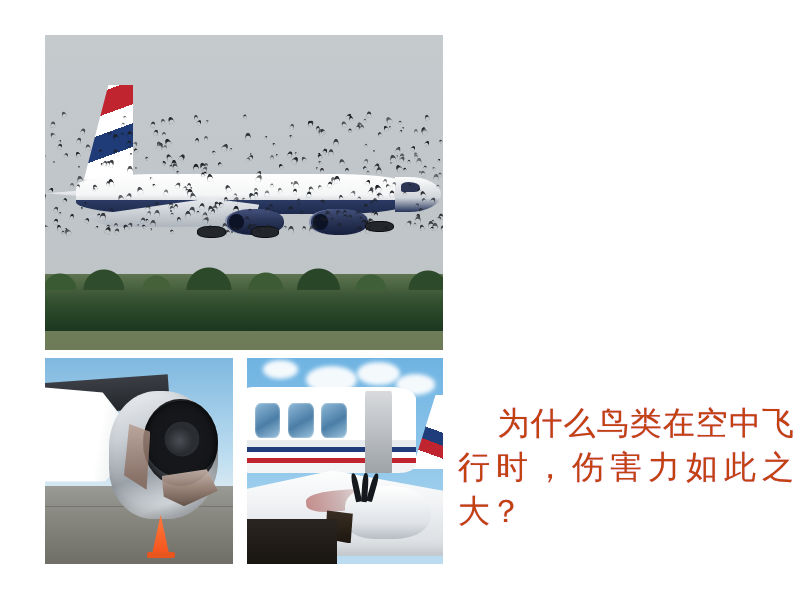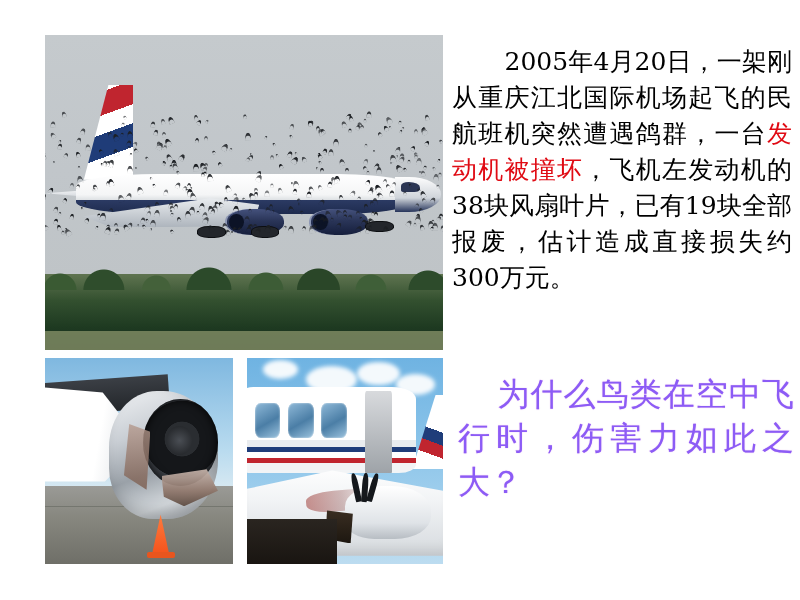--- a/index.html
+++ b/index.html
@@ -252,24 +252,24 @@
     letter-spacing: 0px;
     text-align: justify;
     text-justify: inter-character;
   }
   #narrative-text .indent { display: inline-block; width: 2.1em; }
   .hl-red { color: #e00b14; }
 
   #question-text {
     position: absolute;
     left: 458px;
-    top: 372px;
+    top: 404px;
     width: 336px;
-    color: #8b5cf6;
-    font-family: Liberation Serif, serif;
+    color: #c2410c;
+    font-family: Liberation Mono, monospace;
     font-size: 32px;
     line-height: 44px;
     text-align: justify;
     text-justify: inter-character;
     text-shadow: 0 0 1px rgba(180, 60, 220, .55);
   }
   #question-text .indent { display: inline-block; width: 1.2em; }
 </style>
 </head>
 <body>
@@ -665,21 +665,18 @@
     <div class="er-nacelle"></div>
     <div class="er-blades">
       <div class="er-blade" style="left:0;transform:rotate(-12deg);"></div>
       <div class="er-blade" style="left:38%;transform:rotate(4deg);"></div>
       <div class="er-blade" style="left:74%;transform:rotate(16deg);"></div>
     </div>
     <div class="er-gap"></div>
     <div class="er-shadow"></div>
   </div>
 
-  <div id="narrative-text">
-    <span class="indent"></span><span>2005年4月20日，一架刚从重庆江北国际机场起飞的民航班机突然遭遇鸽群，一台</span><span class="hl-red">发动机被撞坏</span><span>，飞机左发动机的38块风扇叶片，已有19块全部报废，估计造成直接损失约300万元。</span>
-  </div>
 
   <div id="question-text">
     <span class="indent"></span><span>为什么鸟类在空中飞行时，伤害力如此之大？</span>
   </div>
 
 </div>
 
 </body></html>

